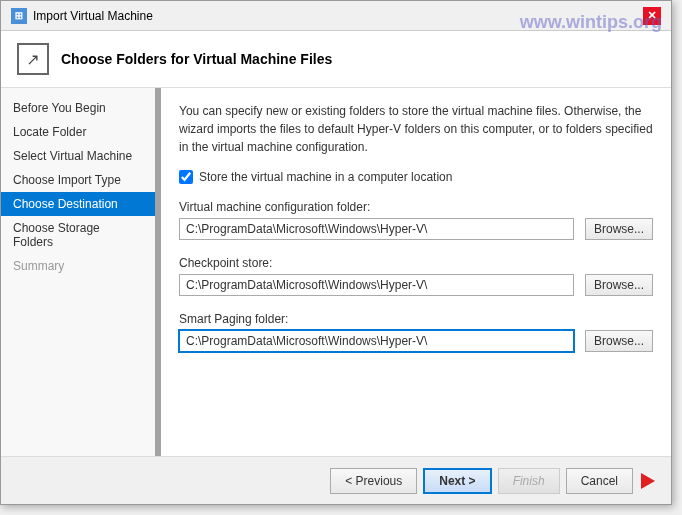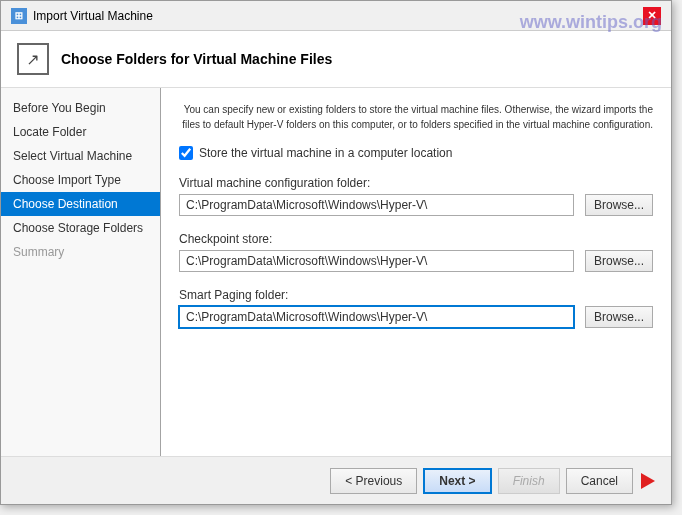--- a/index.html
+++ b/index.html
@@ -102,21 +102,21 @@
     
     .main-layout {
       display: flex;
       flex: 1;
       overflow: hidden;
     }
     
     .sidebar {
       width: 160px;
       background: #f8f8f8;
-      border-right: 1px solid #a3a3a3;
+      border-right: 6px solid #a3a3a3;
       padding: 8px 0;
       flex-shrink: 0;
     }
     .sidebar-item {
       padding: 5px 12px;
       font-size: 12px;
       color: #333;
       cursor: pointer;
     }
     .sidebar-item.active {
@@ -127,25 +127,24 @@
       color: #999;
       cursor: default;
     }
     
     .main-content {
       flex: 1;
       padding: 14px 18px;
       overflow-y: auto;
     }
     .description-text {
-      font-size: 10px;
+      font-size: 12px;
       color: #333;
       line-height: 1.5;
       margin-bottom: 14px;
-      text-align: right;
     }
     .checkbox-row {
       display: flex;
       align-items: center;
       gap: 6px;
       margin-bottom: 14px;
     }
     .checkbox-row input[type="checkbox"] {
       width: 14px;
       height: 14px;

